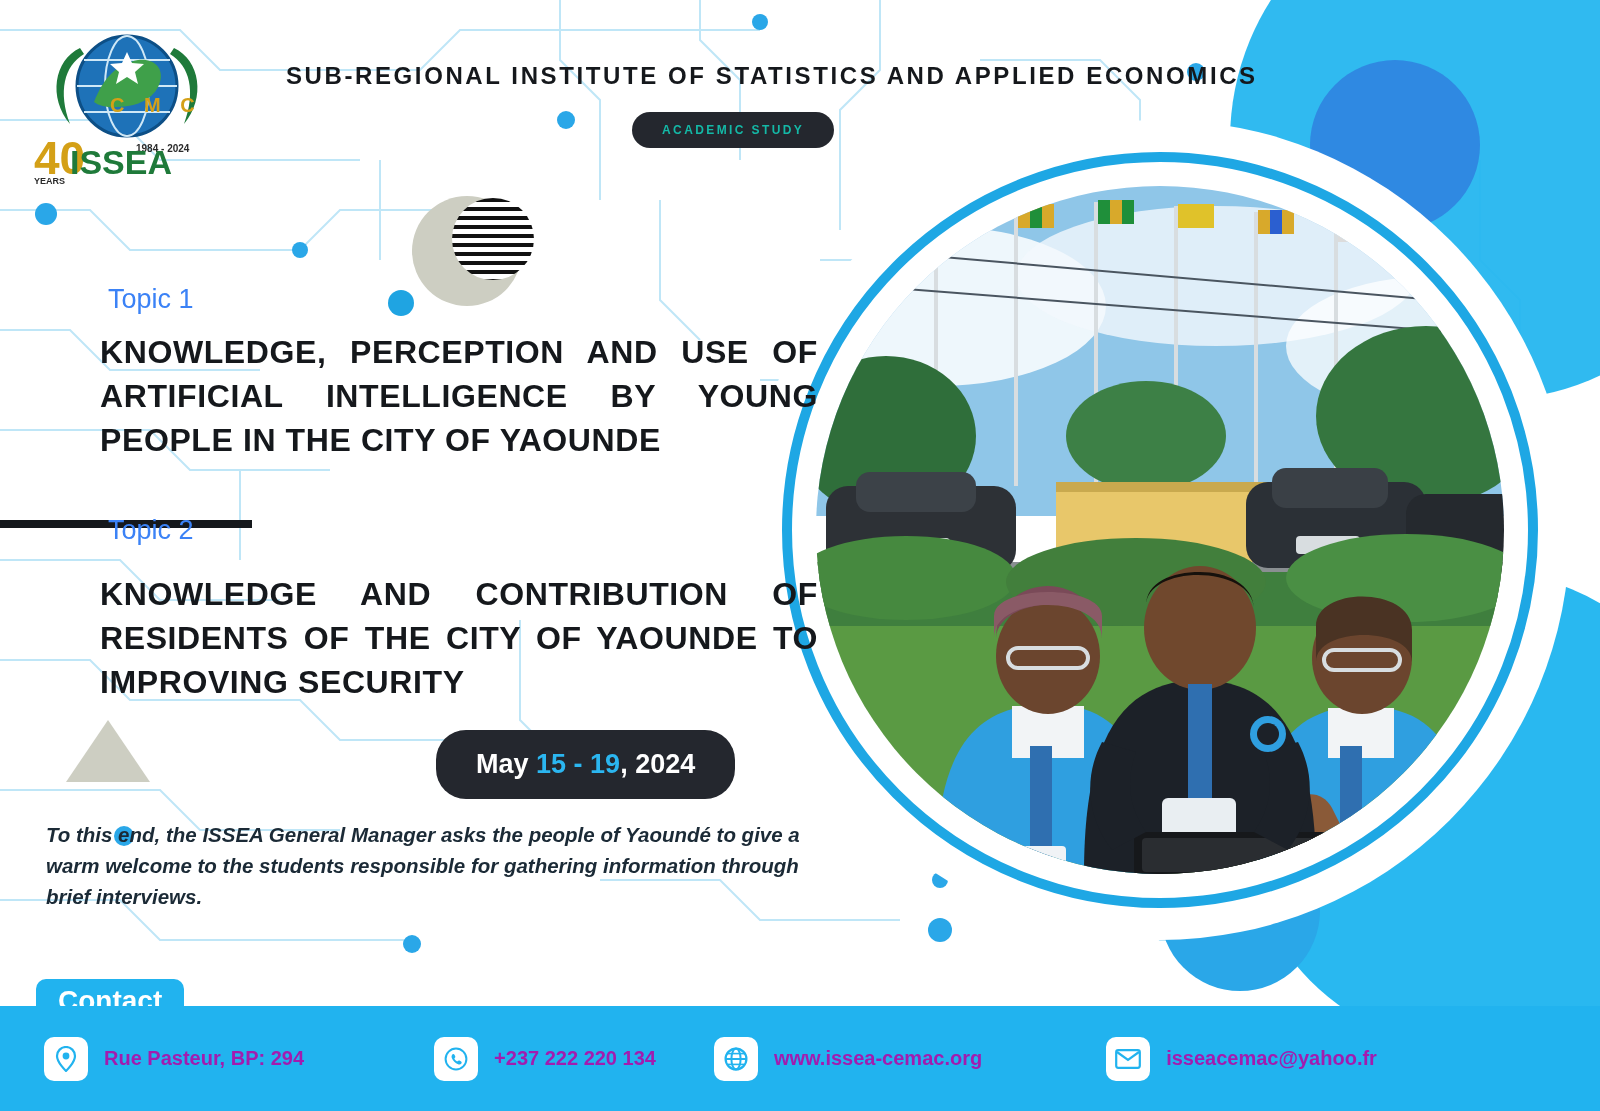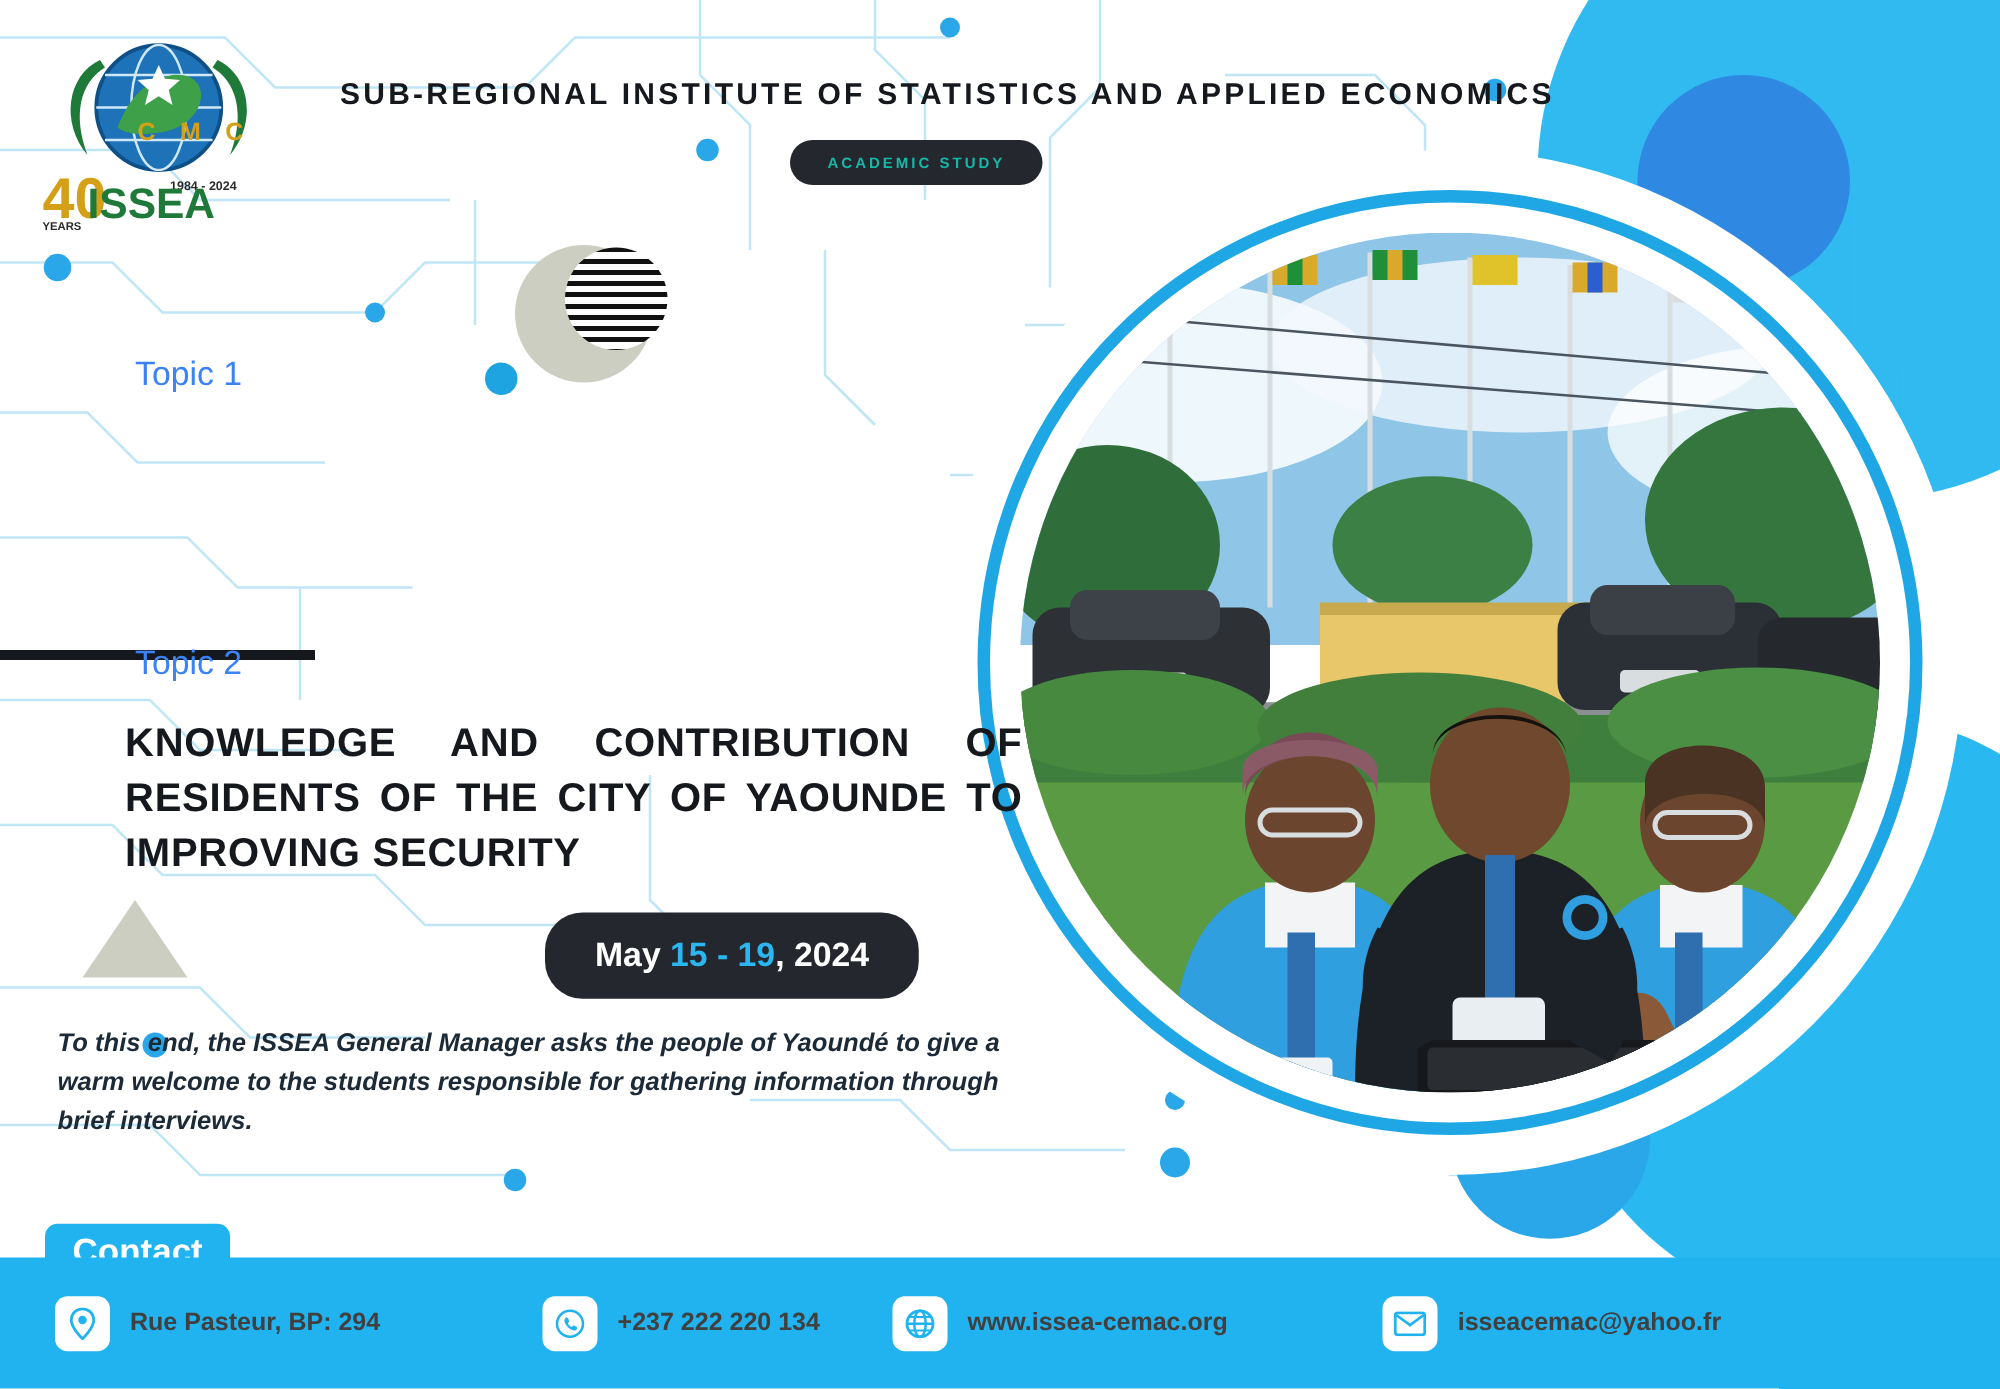--- a/index.html
+++ b/index.html
@@ -75,21 +75,21 @@
 
   
   .logo-wrap {
     position: absolute;
     left: 18px; top: 6px;
     width: 220px; height: 190px;
     z-index: 6;
   }
   .inst-title {
     position: absolute;
-    left: 272px; top: 62px;
+    left: 286px; top: 62px;
     font-size: 24px;
     font-weight: bold;
     letter-spacing: 2.6px;
     color: #15181c;
     z-index: 6;
     white-space: nowrap;
   }
   .badge-study {
     position: absolute;
     left: 632px; top: 112px;
@@ -221,21 +221,21 @@
     left: 0; bottom: 0;
     width: 1600px; height: 105px;
     display: flex;
     align-items: center;
     z-index: 8;
   }
   .c-item {
     display: flex;
     align-items: center;
     gap: 16px;
-    color: #404040;
+    color: #a21caf;
     font-size: 20px;
     font-weight: bold;
     white-space: nowrap;
   }
   .c-item.addr { margin-left: 44px; }
   .c-item.phone { margin-left: 130px; }
   .c-item.mail { margin-left: 124px; }
   .c-item.web { margin-left: 58px; }
   .c-icon {
     width: 44px; height: 44px;
@@ -330,20 +330,21 @@
   <div class="inst-title">SUB-REGIONAL INSTITUTE OF STATISTICS AND APPLIED ECONOMICS</div>
   <div class="badge-study">ACADEMIC STUDY</div>
 
   <div class="circle-grey"></div>
   <div class="circle-stripe"></div>
   <div class="dot-blue"></div>
   <div class="tri-grey"></div>
   <div class="rule"></div>
 
   <div class="topic-label topic1-label">Topic 1</div>
+  <div class="topic-title topic1-title">KNOWLEDGE, PERCEPTION AND USE OF ARTIFICIAL INTELLIGENCE BY YOUNG PEOPLE IN THE CITY OF YAOUNDE</div>
 
   <div class="topic-label topic2-label">Topic 2</div>
   <div class="topic-title topic2-title">KNOWLEDGE AND CONTRIBUTION OF RESIDENTS OF THE CITY OF YAOUNDE TO IMPROVING SECURITY</div>
 
   <div class="date-pill">
     <span>May </span><span class="hl">15</span><span class="hl"> - </span><span class="hl">19</span><span>, 2024</span>
   </div>
 
   <div class="note">To this end, the ISSEA General Manager asks the people of Yaoundé to give a warm welcome to the students responsible for gathering information through brief interviews.</div>
 

